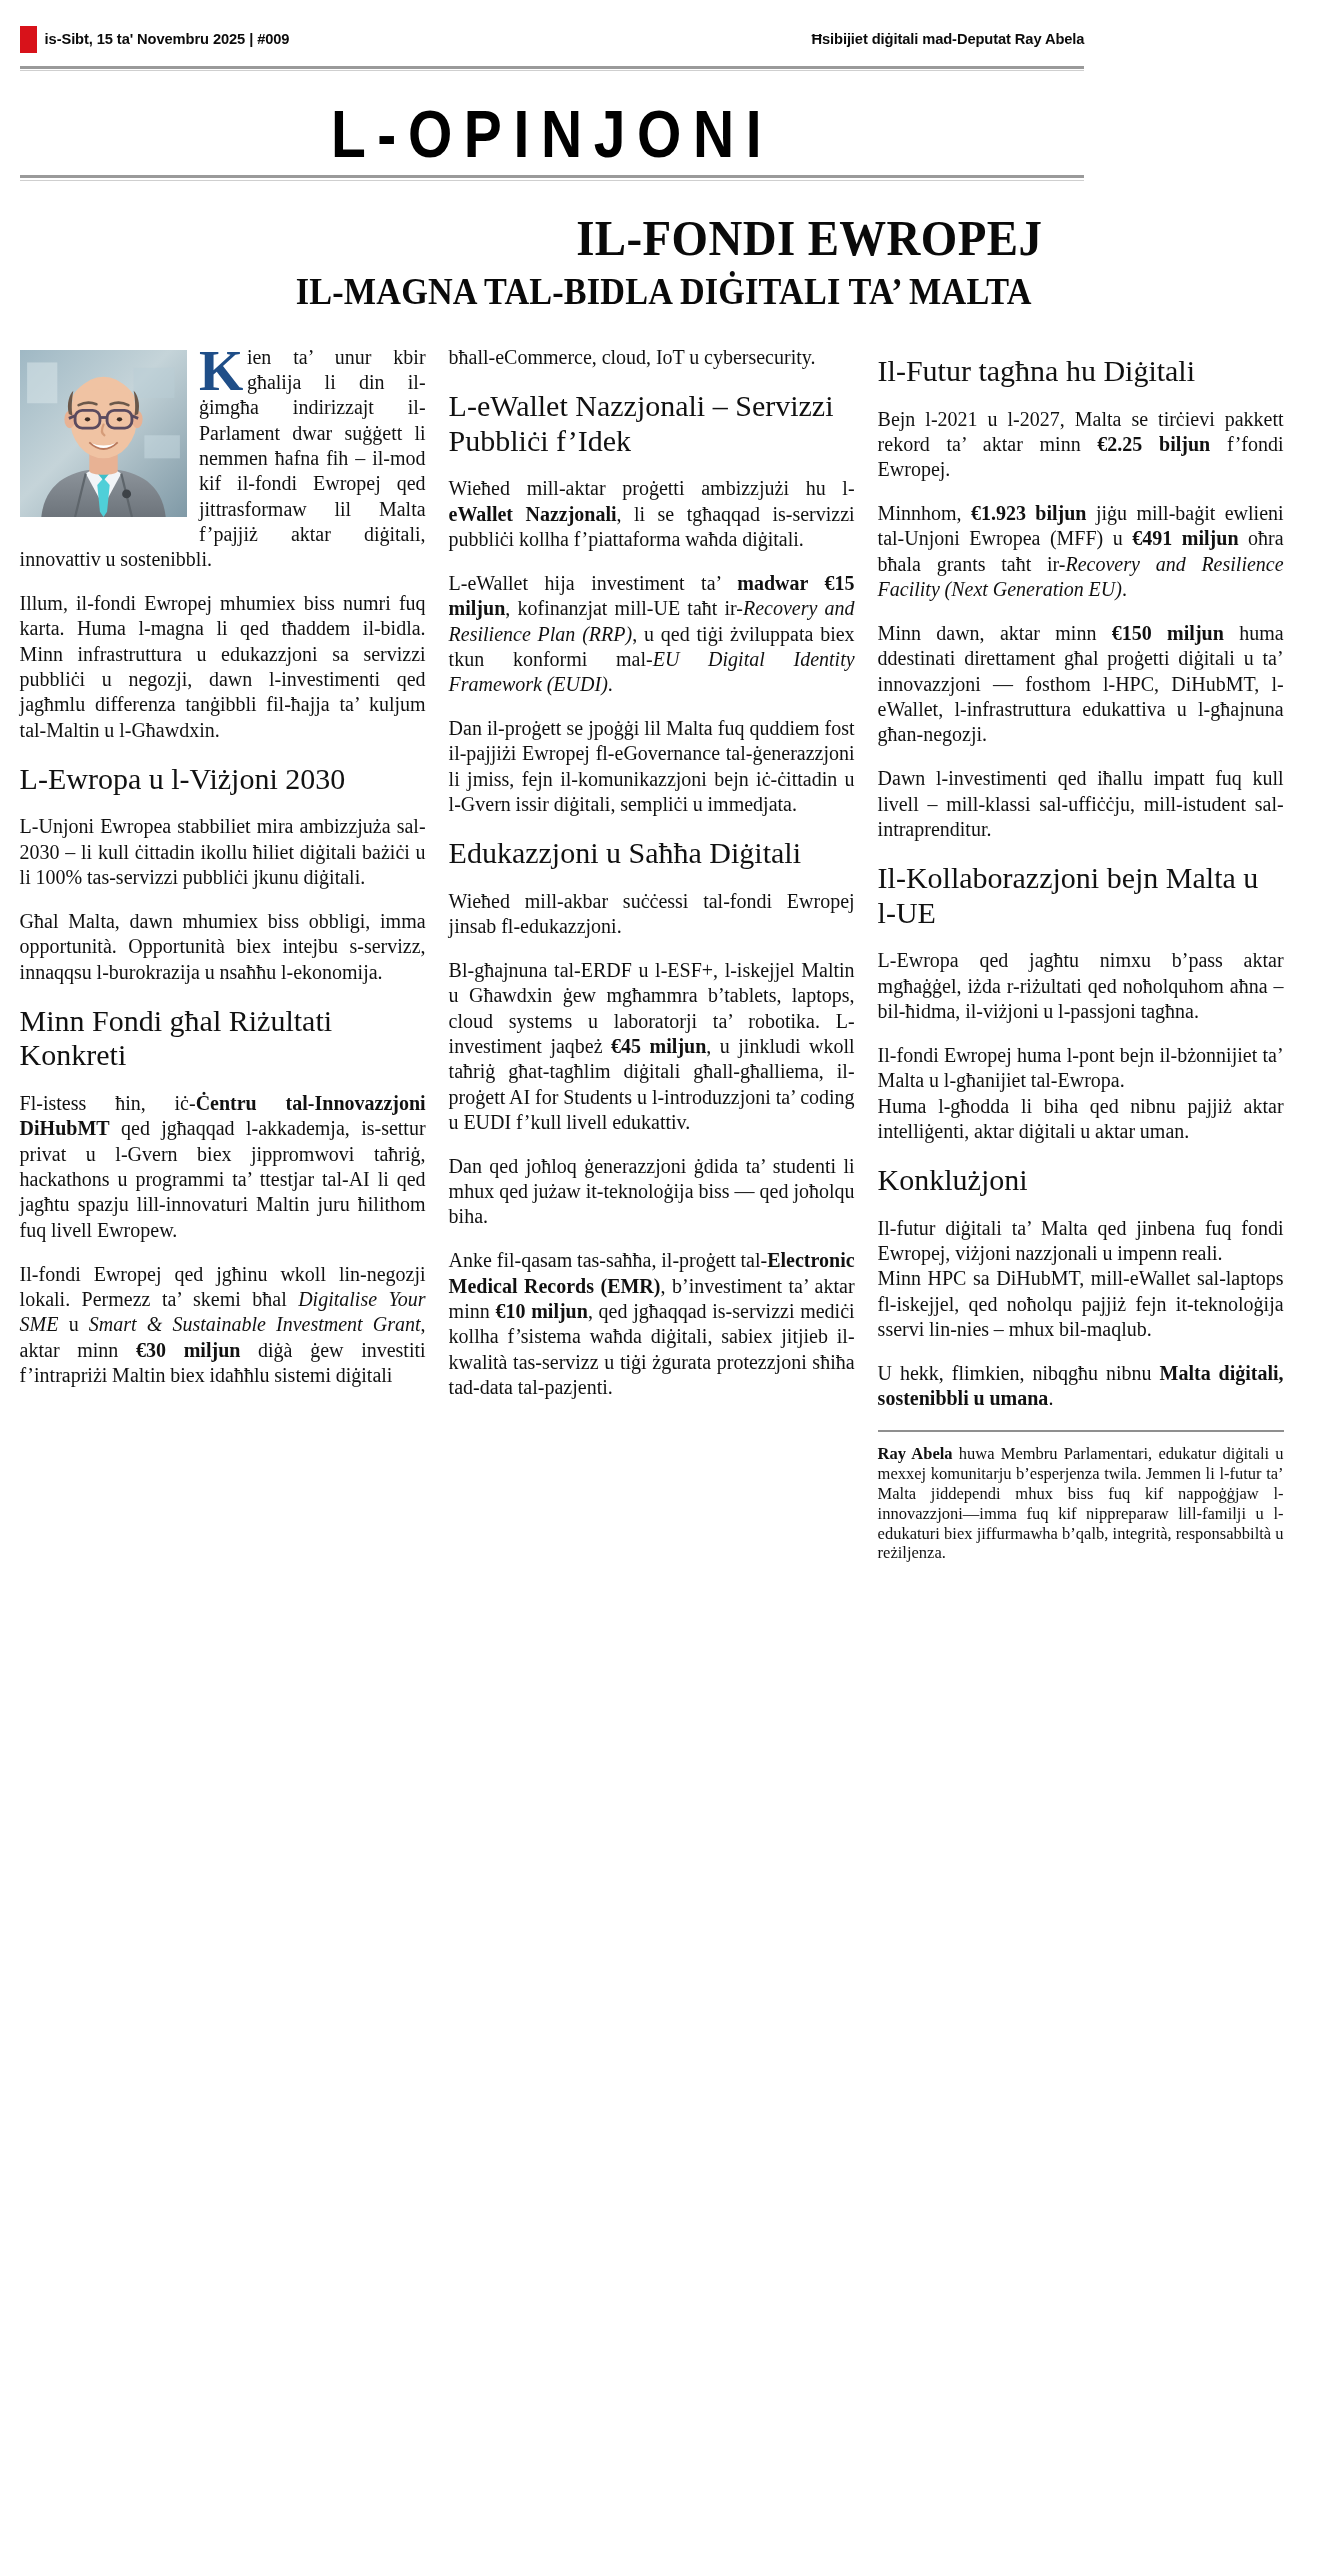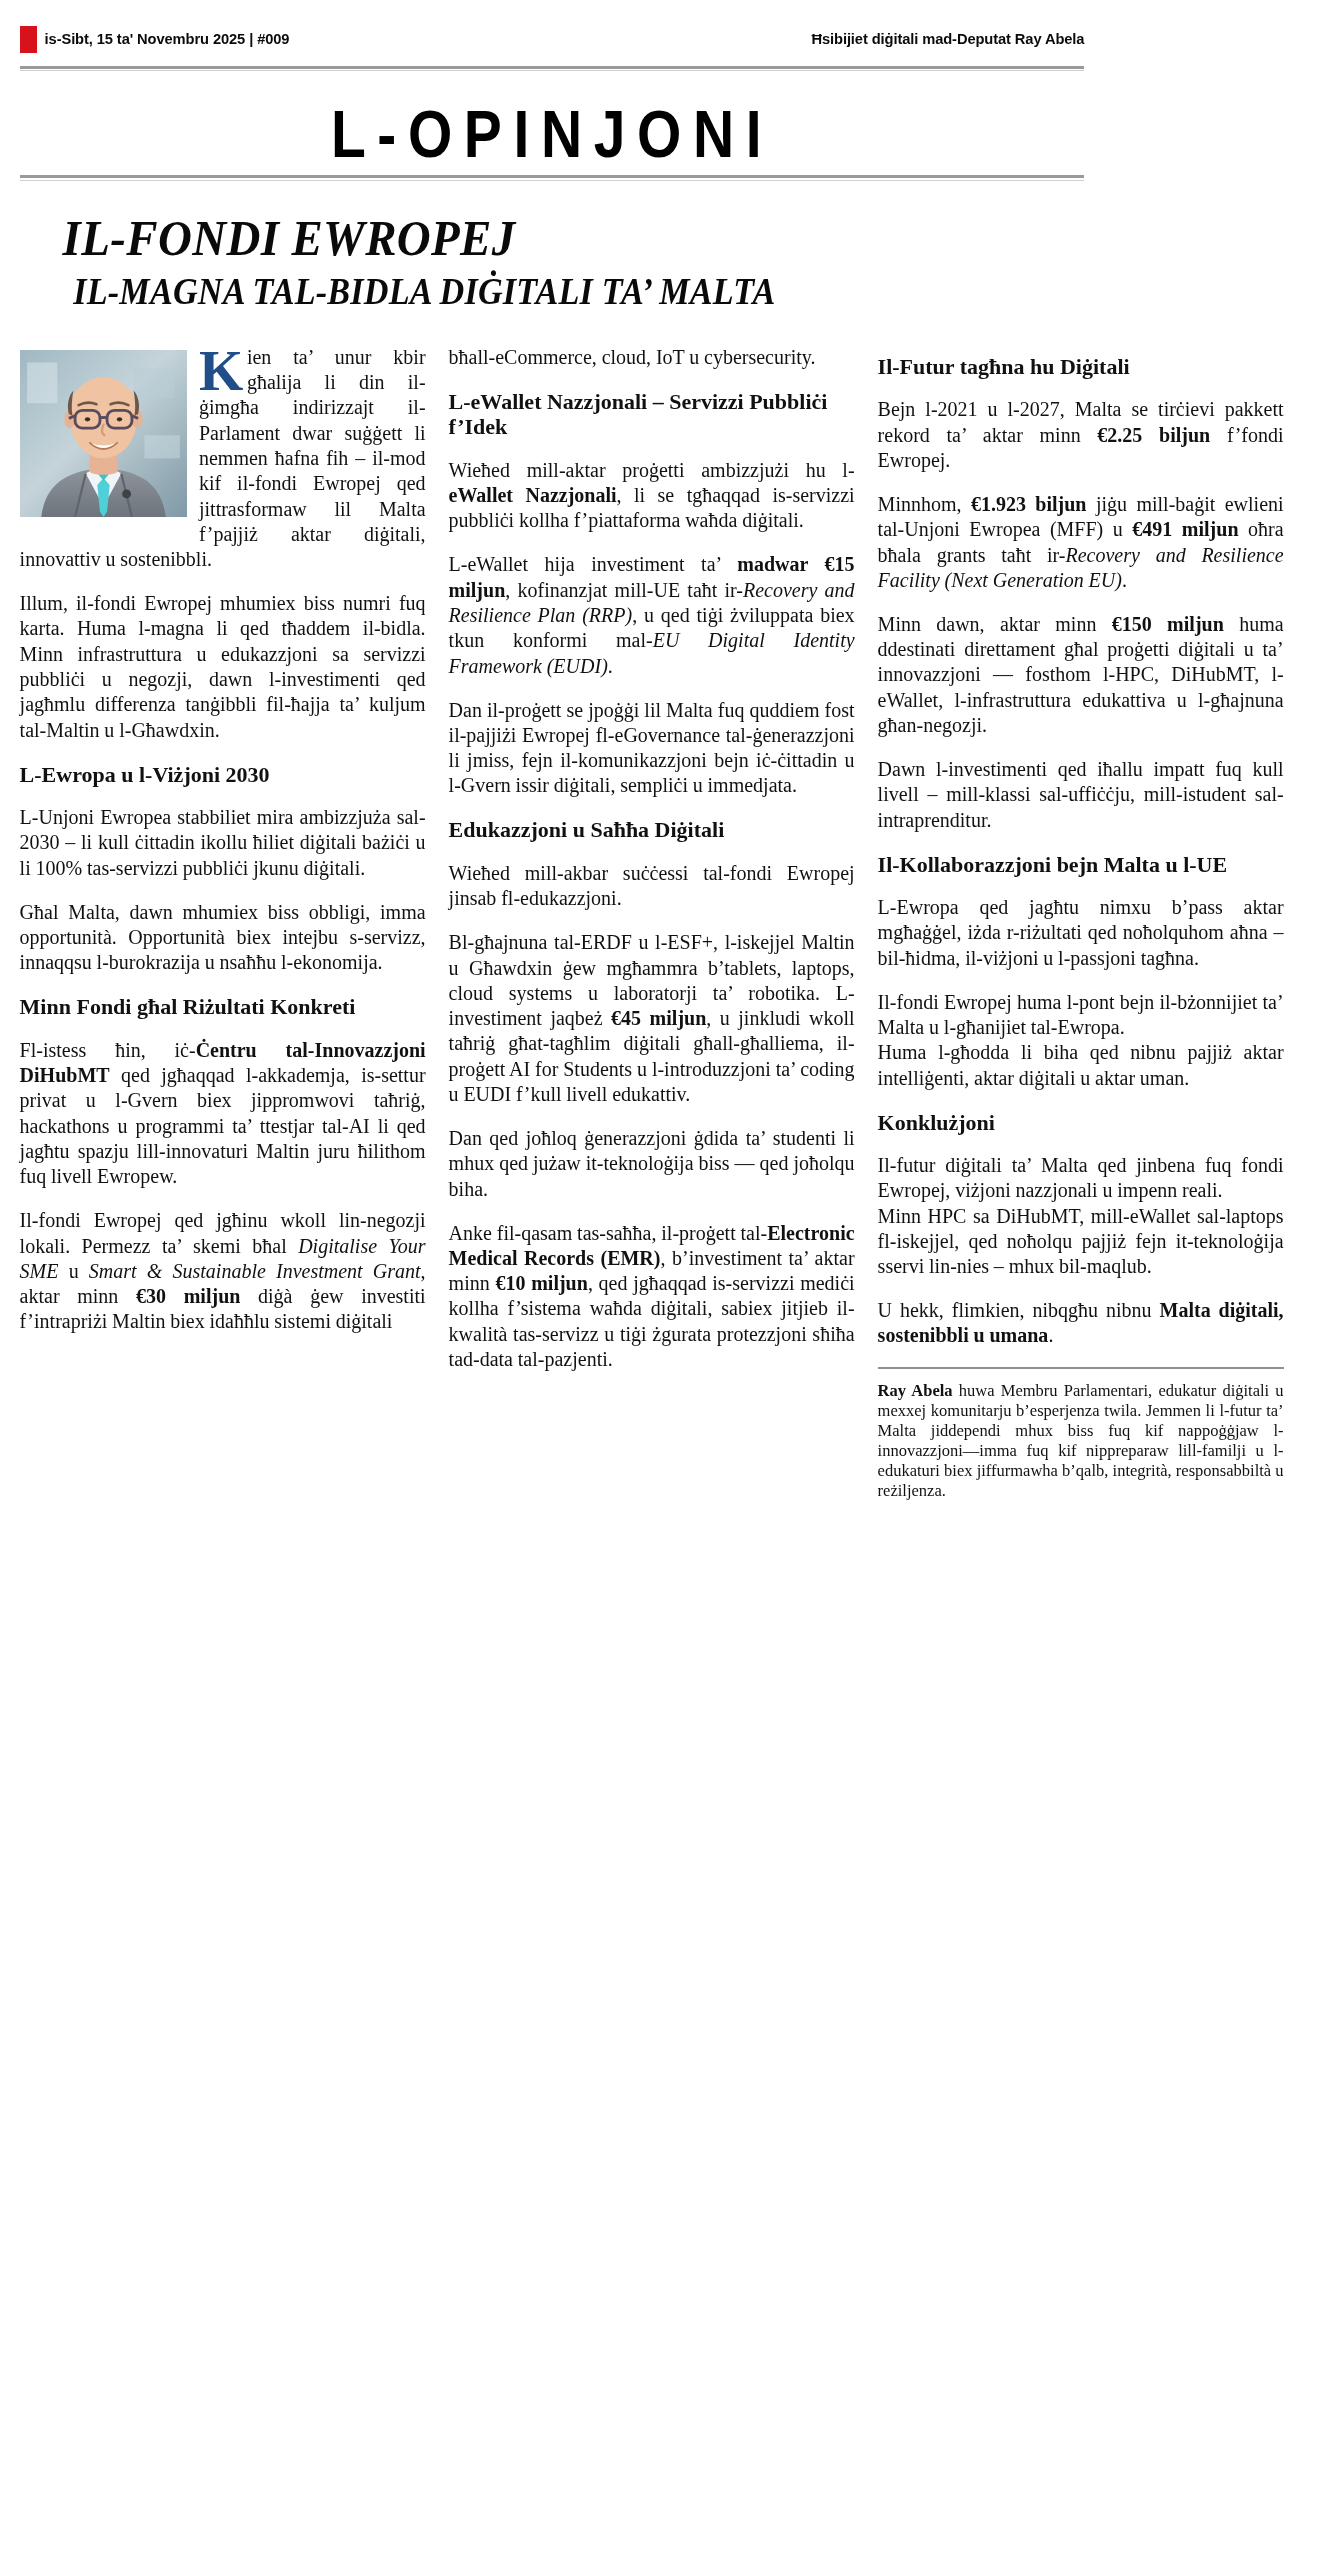--- a/index.html
+++ b/index.html
@@ -52,21 +52,21 @@
     line-height:1.0;
     padding:25px 0 23px 0;
     transform:scaleY(1.18);
     transform-origin:center top;
     color:#000;
   }
 
   .masthead-wrap{height:100px;overflow:visible;}
 
   
-  .headline-block{padding:30px 0 9px 0;text-align:left;font-style:italic;}
+  .headline-block{padding:30px 0 9px 0;text-align:right;}
   .headline{
     font-family:"Liberation Serif","DejaVu Serif",serif;
     font-weight:700;
     font-size:51px;
     line-height:1.06;
     letter-spacing:0.4px;
     transform:scaleX(0.92);
     color:#0a0a0a;
     margin:0;
   }
@@ -94,22 +94,22 @@
   .col p{
     margin:0 0 18.7px 0;
     font-size:20px;
     line-height:1.265;
     text-align:justify;
     -webkit-hyphens:auto;hyphens:auto;
     word-spacing:-0.2px;
   }
   .col p.tight{margin-bottom:0;}
   .col h3{
-    font-size:22px;
-    font-weight:700;
+    font-size:30px;
+    font-weight:400;
     line-height:1.16;
     margin:9px 0 18px 0;
     text-align:left;
   }
   b,strong{font-weight:700;}
   i,em{font-style:italic;}
 
   
   .portrait{
     float:left;

